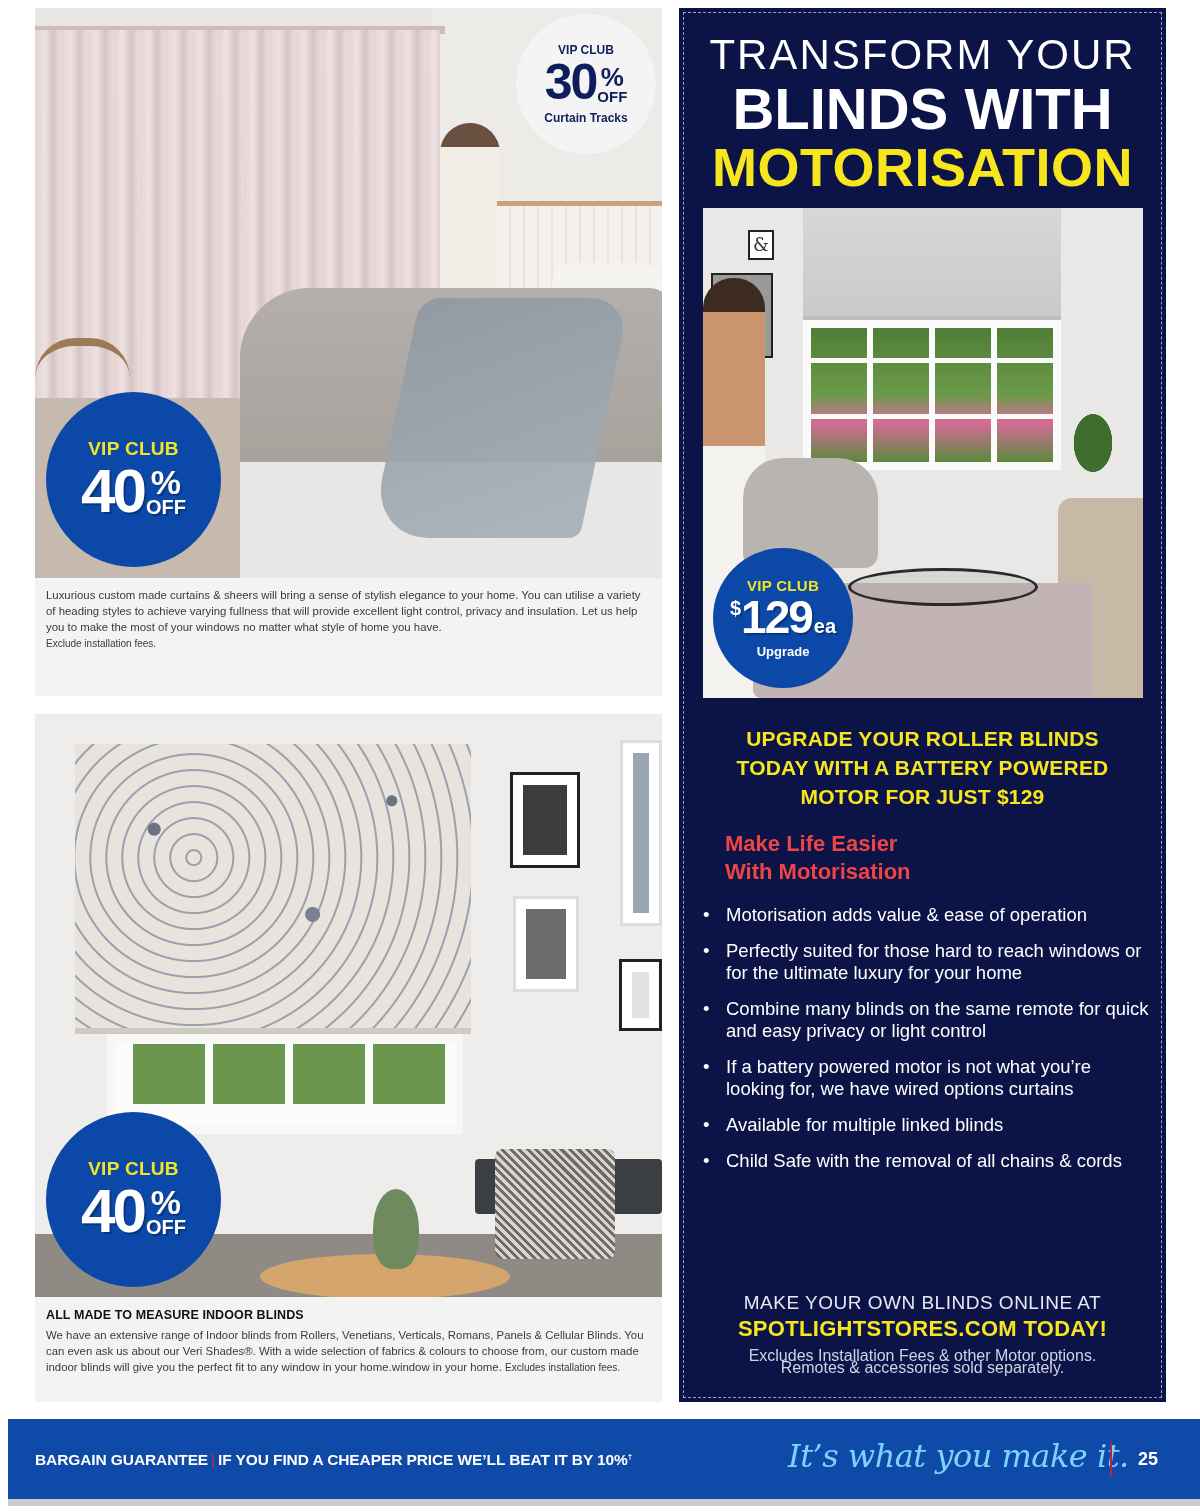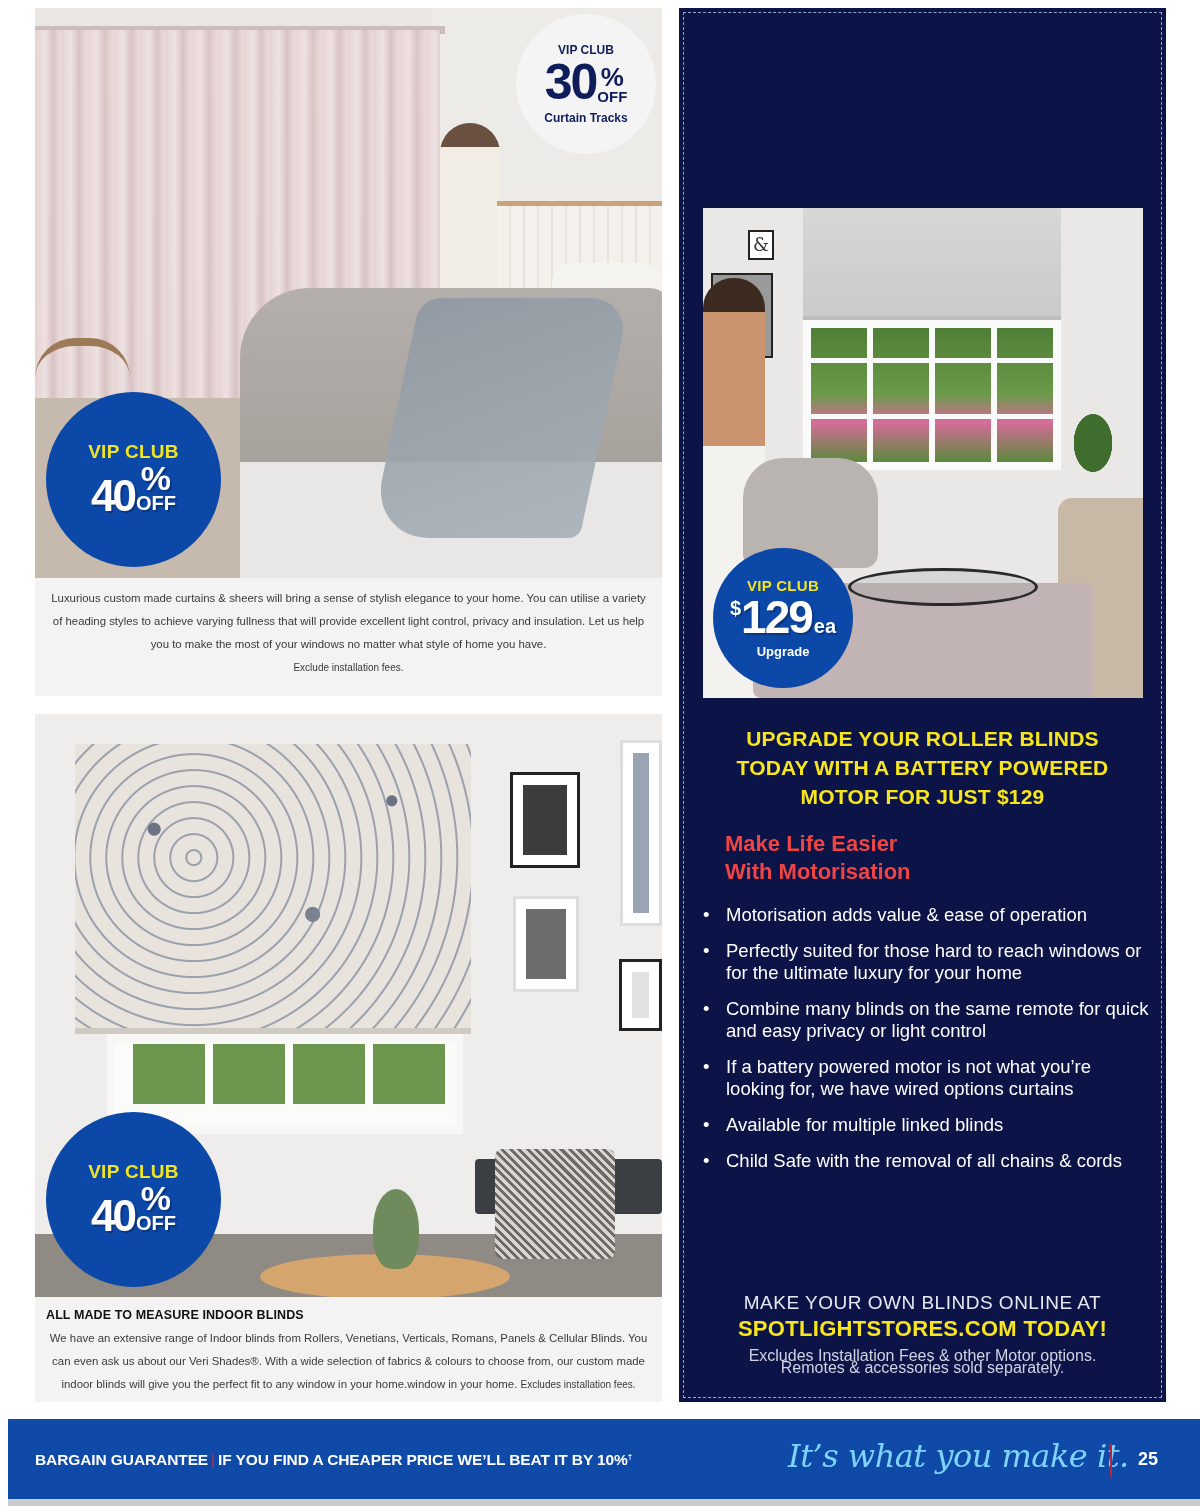--- a/index.html
+++ b/index.html
@@ -55,40 +55,40 @@
     background: repeating-linear-gradient(45deg, #d8d5d0 0 3px, #6f6c68 3px 6px); border-radius: 8px; }
   .table-round { position: absolute; left: 225px; top: 540px; width: 250px; height: 45px; background: #d4a56c; border-radius: 50%; }
   .vase { position: absolute; left: 338px; top: 475px; width: 46px; height: 80px; background: #6f8b5d; border-radius: 50% 50% 40% 40%; }
   .floor2 { position: absolute; left: 0; top: 520px; width: 627px; height: 63px; background: #8f8a84; }
 
   
   .badge-blue { position: absolute; width: 175px; height: 175px; border-radius: 50%; background: #0c48a8;
     display: flex; flex-direction: column; align-items: center; justify-content: center; }
   .badge-blue .vip { color: #f3e325; font-weight: 900; font-size: 19px; letter-spacing: .3px; }
   .badge-blue .big { display: flex; align-items: flex-end; color: #fff; font-weight: 900; line-height: 1; text-shadow: 2px 2px 0 rgba(0,0,0,.25); }
-  .badge-blue .num { font-size: 44px; letter-spacing: -3px; }
+  .badge-blue .num { font-size: 62px; letter-spacing: -3px; }
   .badge-blue .pct-wrap { display: flex; flex-direction: column; align-items: center; margin-left: 2px; margin-bottom: 6px; }
   .badge-blue .pct { font-size: 34px; line-height: .9; }
   .badge-blue .off { font-size: 20px; line-height: .9; }
 
   .badge-white { position: absolute; right: 6px; top: 6px; width: 140px; height: 140px; border-radius: 50%; background: #f4f4f4;
     display: flex; flex-direction: column; align-items: center; justify-content: center; color: #0f1e5a; }
   .badge-white .vip { font-weight: 900; font-size: 12px; }
   .badge-white .big { display: flex; align-items: flex-end; font-weight: 900; line-height: 1; }
   .badge-white .num { font-size: 50px; letter-spacing: -2px; }
   .badge-white .pct-wrap { display: flex; flex-direction: column; align-items: center; margin-bottom: 4px; margin-left: 1px; }
   .badge-white .pct { font-size: 26px; line-height: .9; }
   .badge-white .off { font-size: 15px; line-height: .9; }
   .badge-white .sub { font-weight: 800; font-size: 12px; margin-top: 4px; }
 
   .caption { position: absolute; left: 11px; right: 11px; }
   .card-top .caption { top: 579px; }
   .card-bottom .caption { top: 594px; }
   .caption h3 { font-size: 12.5px; font-weight: 900; color: #111; letter-spacing: .1px; margin-bottom: 5px; }
-  .caption p { font-size: 11.4px; line-height: 23px; color: #3a3a3a; text-align: center; }
+  .caption p { font-size: 11.4px; line-height: 16px; color: #3a3a3a; }
   .caption .small { font-size: 10px; }
 
   
   .panel { position: absolute; left: 679px; top: 8px; width: 487px; height: 1394px; background: #0c1447; }
   .panel-border { position: absolute; inset: 4px; border: 1.5px dashed #9aa0c6; pointer-events: none; }
   .hero-title { position: absolute; left: 0; right: 0; top: 26px; text-align: center; line-height: 1; }
   .hero-title .l1 { display: block; color: #fff; font-size: 42px; font-weight: 400; letter-spacing: 2px; }
   .hero-title .l2 { display: block; color: #fff; font-size: 58px; font-weight: 900; letter-spacing: 0px; margin-top: 4px; }
   .hero-title .l3 { display: block; color: #f7e51e; font-size: 54px; font-weight: 900; letter-spacing: 0.5px; margin-top: 2px; }
 
@@ -222,20 +222,25 @@
 
   <div class="caption">
     <h3>ALL MADE TO MEASURE INDOOR BLINDS</h3>
     <p><span>We have an extensive range of Indoor blinds from Rollers, Venetians, Verticals, Romans, Panels &amp; Cellular Blinds. You can even ask us about our Veri Shades®. With a wide selection of fabrics &amp; colours to choose from, our custom made indoor blinds will give you the perfect fit to any window in your home.window in your home.</span> <span class="small">Excludes installation fees.</span></p>
   </div>
 </section>
 
 <section class="panel">
   <div class="panel-border"></div>
 
+  <h1 class="hero-title">
+    <span class="l1">TRANSFORM YOUR</span>
+    <span class="l2">BLINDS WITH</span>
+    <span class="l3">MOTORISATION</span>
+  </h1>
 
   <div class="hero-photo">
     <div class="roller"></div>
     <div class="window2">
         <div class="bars"></div>
       </div>
     <div class="art1">&amp;</div>
     <div class="art2"></div>
     <div class="plant"></div>
     <div class="sofa"></div>

